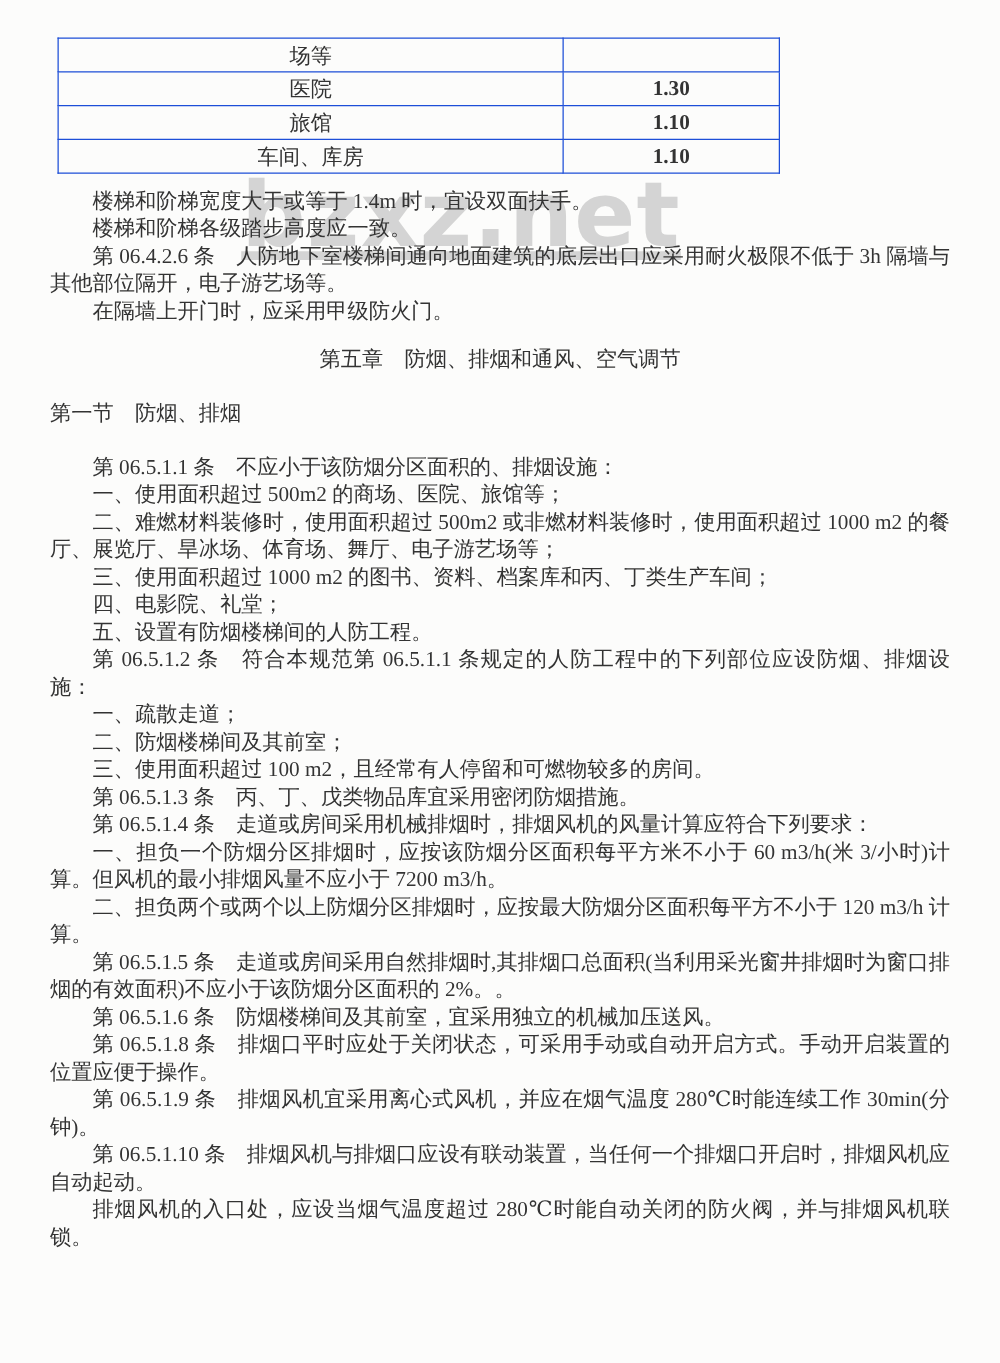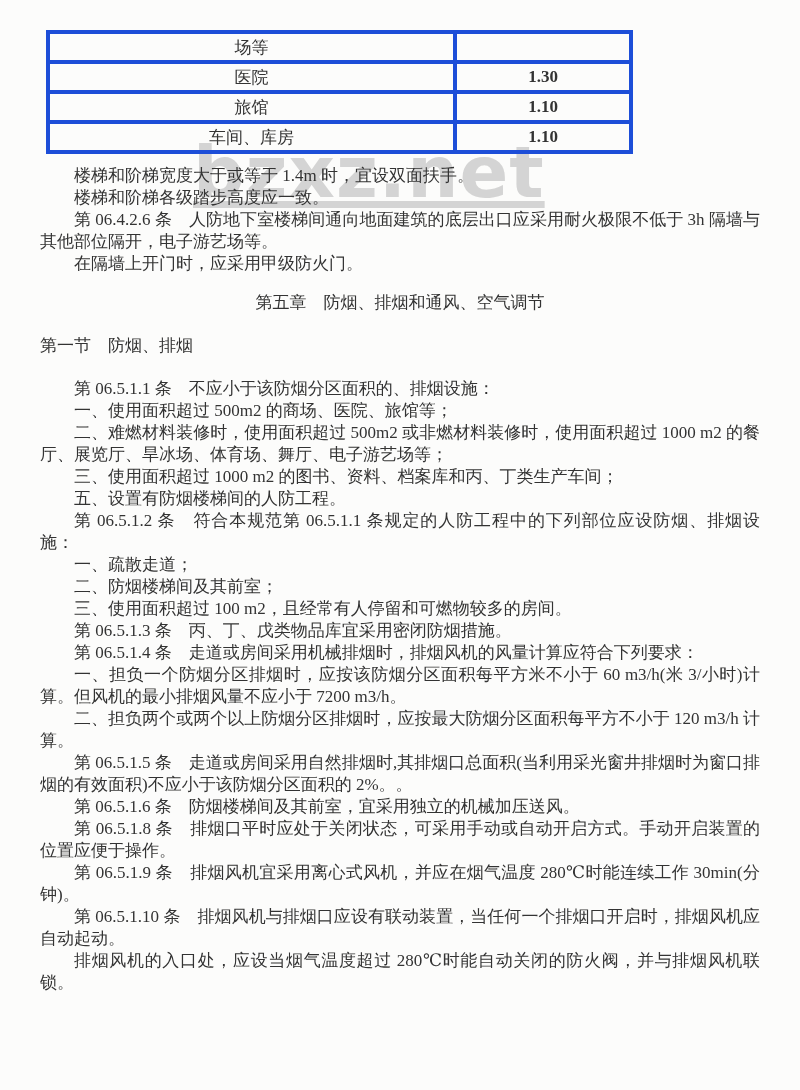--- a/index.html
+++ b/index.html
@@ -31,21 +31,21 @@
     text-decoration: underline;
   }
   table.ratio-table {
     position: relative;
     z-index: 1;
     border-collapse: collapse;
     margin: 30px 0 0 46px;
     table-layout: fixed;
   }
   table.ratio-table td {
-    border: 4px solid #1d4ed8;
+    border: 1px solid #1d4ed8;
     text-align: center;
     vertical-align: middle;
     font-size: 17px;
     height: 26px;
     padding: 0;
     background: transparent;
   }
   td.col-label { width: 403px; }
   td.col-value { width: 172px; font-weight: bold; }
   .content {
@@ -116,20 +116,21 @@
       <p class="section">第一节　防烟、排烟</p>
 
       <p class="body">第 06.5.1.1 条　不应小于该防烟分区面积的、排烟设施：</p>
 
       <p class="body">一、使用面积超过 500m2 的商场、医院、旅馆等；</p>
 
       <p class="body">二、难燃材料装修时，使用面积超过 500m2 或非燃材料装修时，使用面积超过 1000 m2 的餐厅、展览厅、旱冰场、体育场、舞厅、电子游艺场等；</p>
 
       <p class="body">三、使用面积超过 1000 m2 的图书、资料、档案库和丙、丁类生产车间；</p>
 
+      <p class="body">四、电影院、礼堂；</p>
 
       <p class="body">五、设置有防烟楼梯间的人防工程。</p>
 
       <p class="body">第 06.5.1.2 条　符合本规范第 06.5.1.1 条规定的人防工程中的下列部位应设防烟、排烟设施：</p>
 
       <p class="body">一、疏散走道；</p>
 
       <p class="body">二、防烟楼梯间及其前室；</p>
 
       <p class="body">三、使用面积超过 100 m2，且经常有人停留和可燃物较多的房间。</p>

